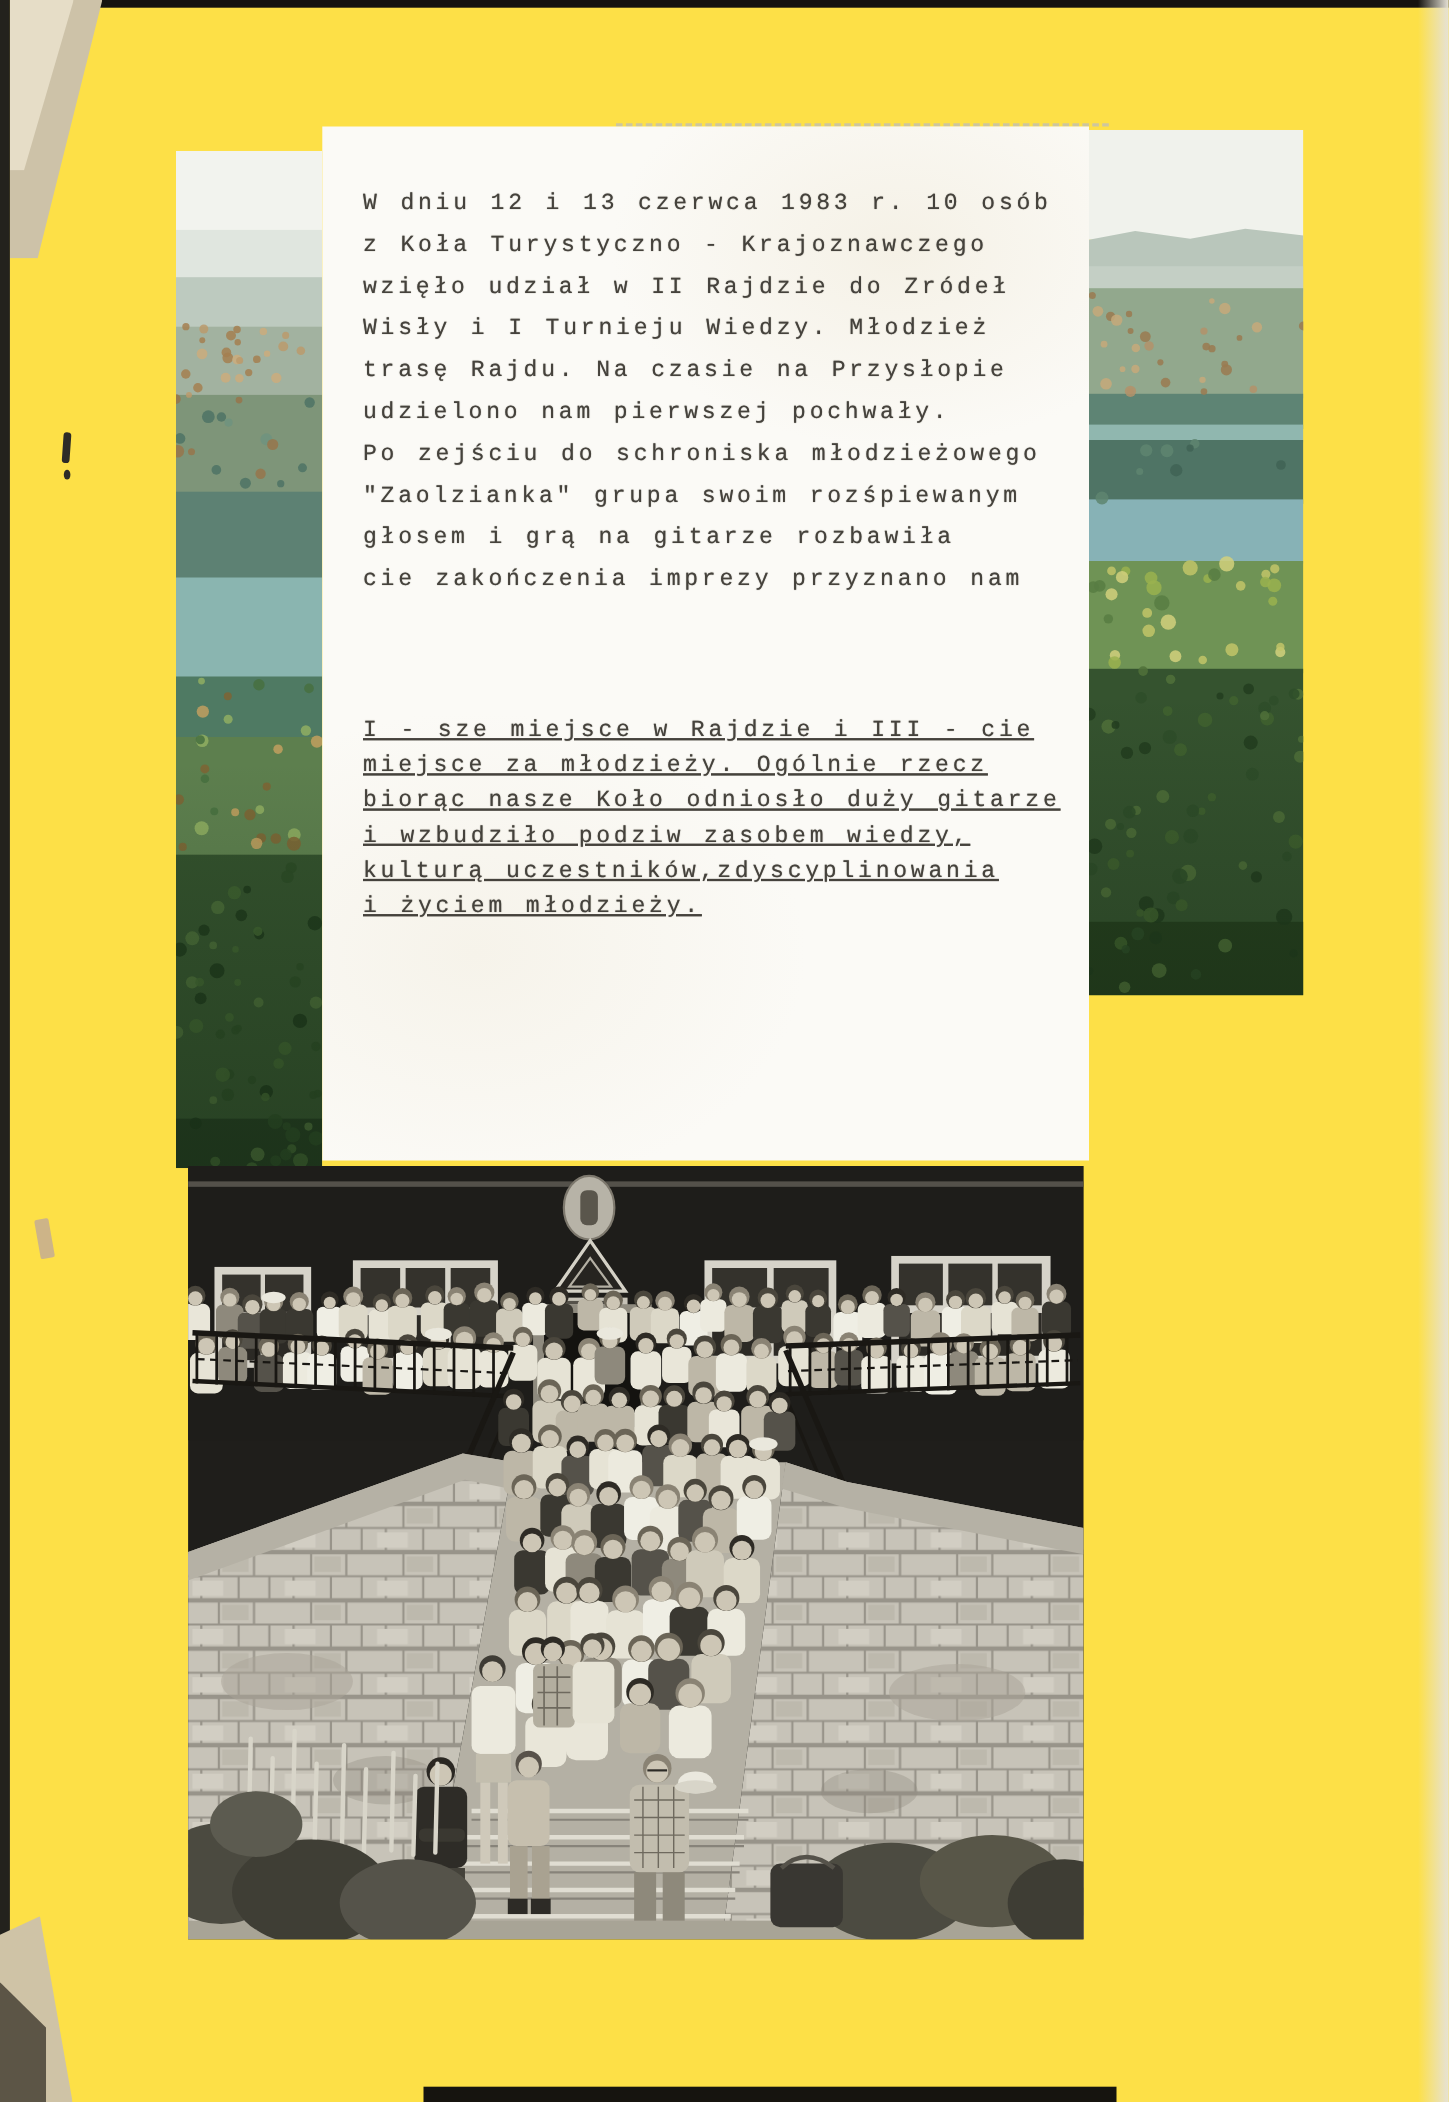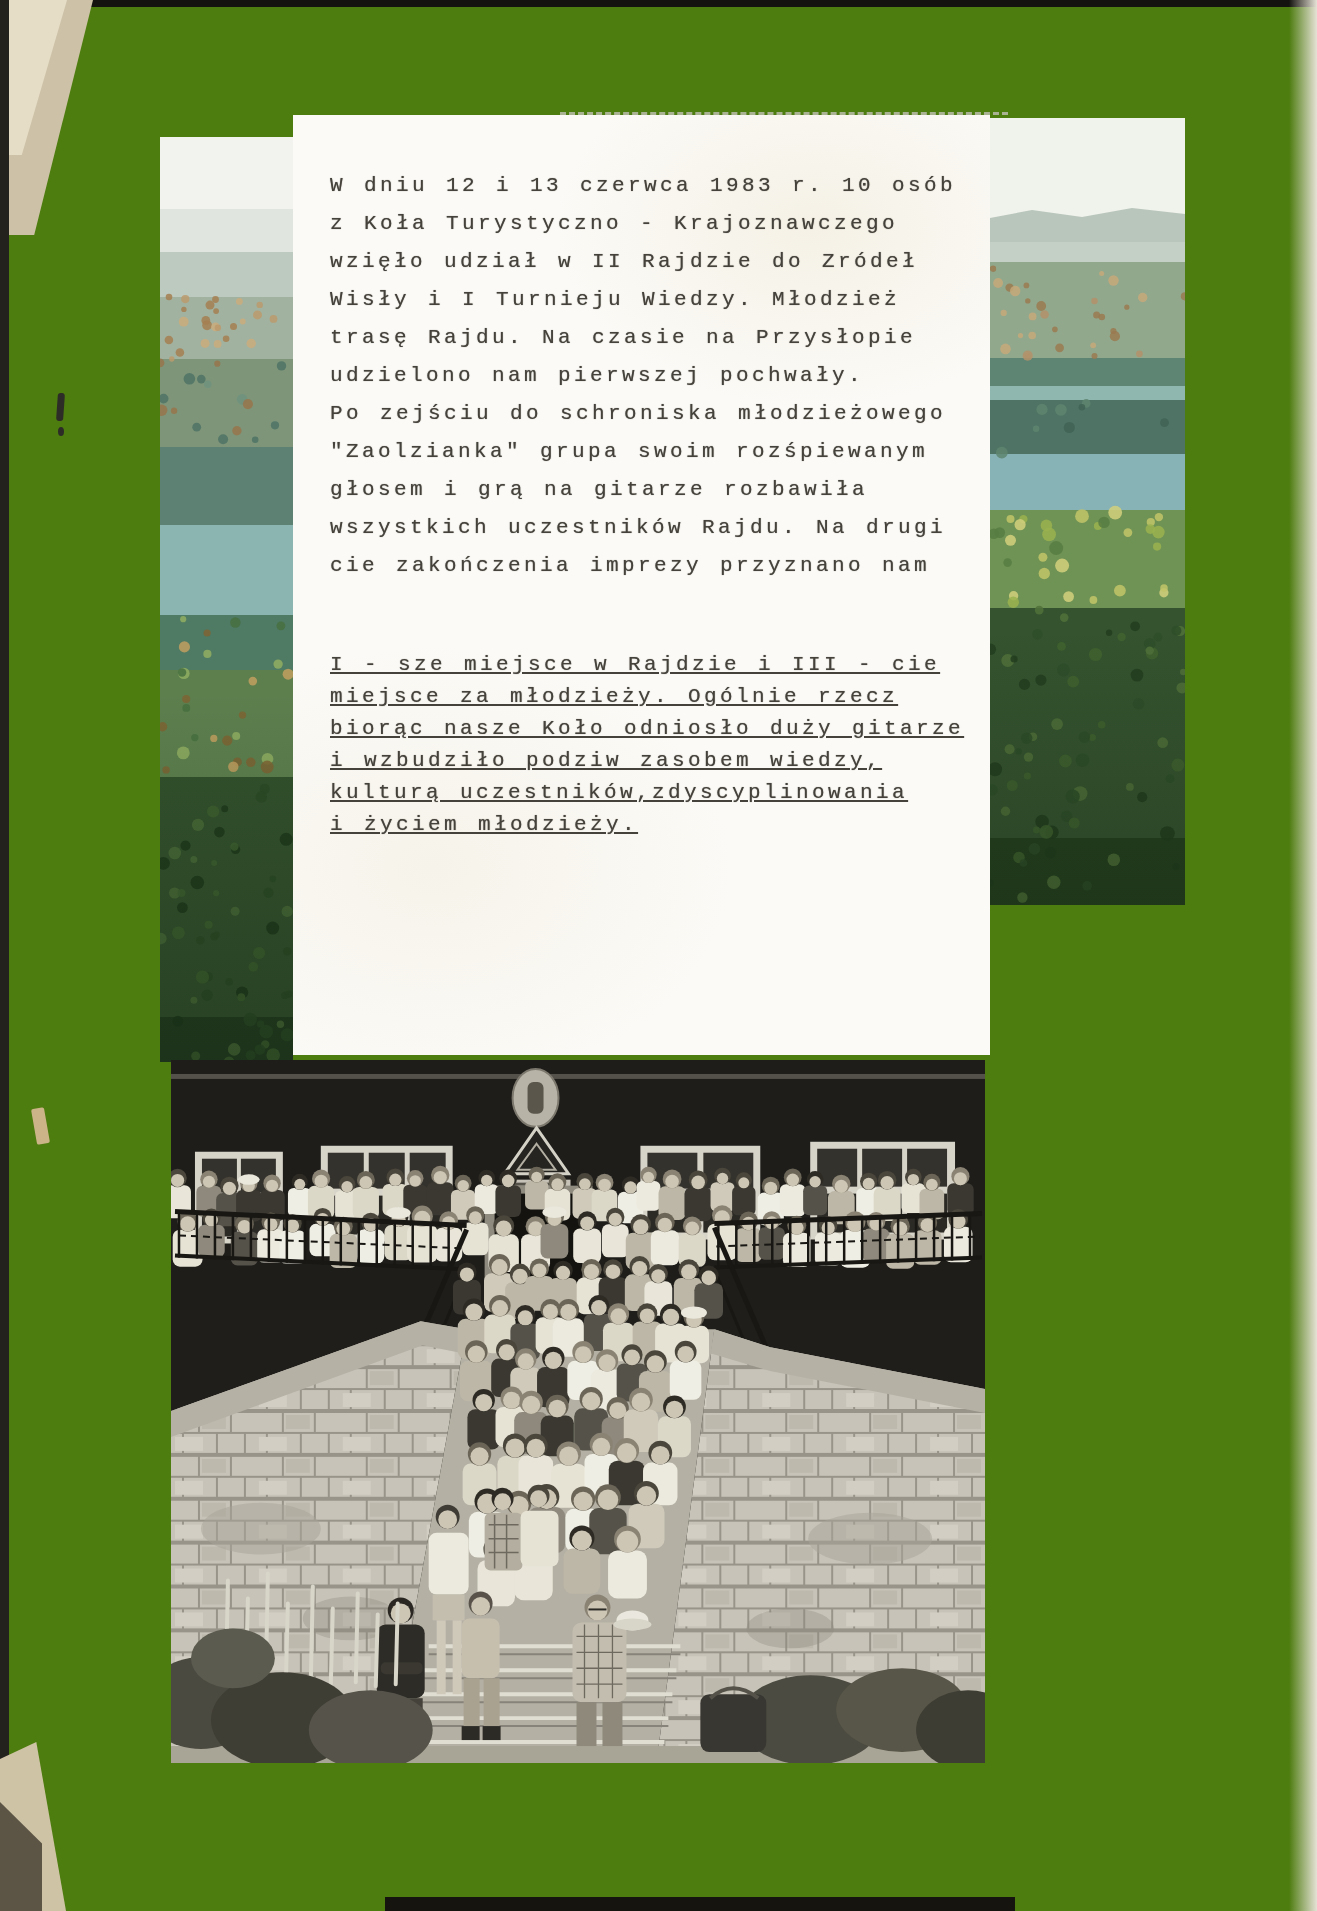--- a/index.html
+++ b/index.html
@@ -1,16 +1,16 @@
 <!DOCTYPE html>
 <html><head>
 <meta charset="utf-8">
 <style>
   html,body{margin:0;padding:0;background:#e8e5dc;}
-  .page{position:relative;width:1317px;height:1911px;background:#4d7c0f;overflow:hidden;
+  .page{position:relative;width:1317px;height:1911px;background:#fde047;overflow:hidden;
         font-family:"Liberation Sans",sans-serif;}
   
   .top-strip{position:absolute;left:72px;top:0;width:1245px;height:7px;background:#15130f;}
   .left-black{position:absolute;left:0;top:0;width:9px;height:1911px;background:#23221d;}
   .corner-beige-1{position:absolute;left:9px;top:0;width:84px;height:235px;background:#cdc2a8;
         clip-path:polygon(0 0,100% 0,30% 100%,0 100%);}
   .corner-beige-2{position:absolute;left:9px;top:0;width:58px;height:155px;background:#e6ddc7;
         clip-path:polygon(0 0,100% 0,22% 100%,0 100%);}
   .left-mark-exclaim{position:absolute;left:57px;top:393px;width:7px;height:28px;background:#2d2c27;
         border-radius:3px;transform:rotate(4deg);}
@@ -372,21 +372,20 @@
     <div class="typed para-a">
         <div class="tline">W dniu 12 i 13 czerwca 1983 r. 10 osób</div>
         <div class="tline">z Koła Turystyczno - Krajoznawczego</div>
         <div class="tline">wzięło udział w II Rajdzie do Zródeł</div>
         <div class="tline">Wisły i I Turnieju Wiedzy. Młodzież</div>
         <div class="tline">trasę Rajdu. Na czasie na Przysłopie</div>
         <div class="tline">udzielono nam pierwszej pochwały.</div>
         <div class="tline">Po zejściu do schroniska młodzieżowego</div>
         <div class="tline">"Zaolzianka" grupa swoim rozśpiewanym</div>
         <div class="tline">głosem i grą na gitarze rozbawiła</div>
-        <div class="tline">wszystkich uczestników Rajdu. Na drugi</div>
         <div class="tline">cie zakończenia imprezy przyznano nam</div>
       </div>
     <div class="typed para-b">
         <div class="tline">I - sze miejsce w Rajdzie i III - cie</div>
         <div class="tline">miejsce za młodzieży. Ogólnie rzecz</div>
         <div class="tline">biorąc nasze Koło odniosło duży gitarze</div>
         <div class="tline">i wzbudziło podziw zasobem wiedzy,</div>
         <div class="tline">kulturą uczestników,zdyscyplinowania</div>
         <div class="tline">i życiem młodzieży.</div>
       </div>

